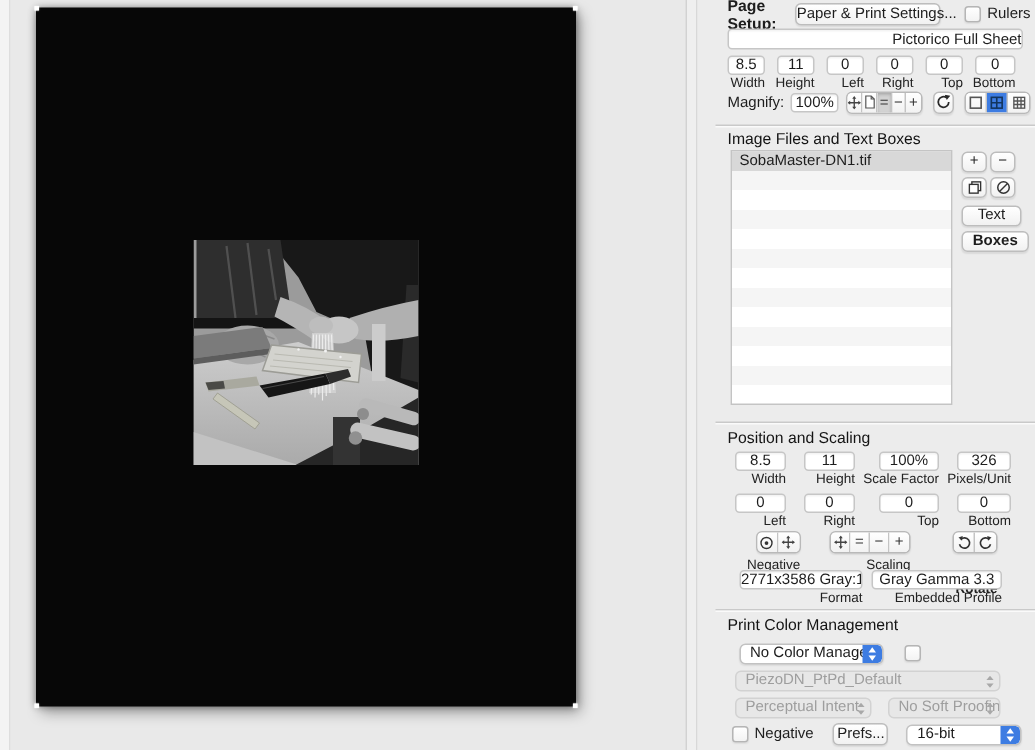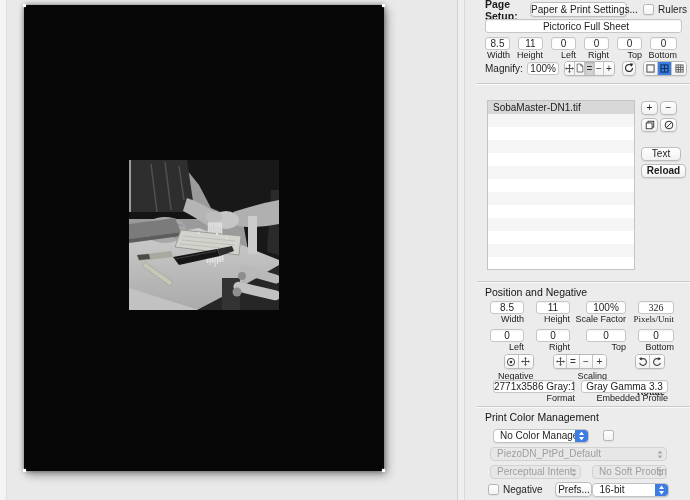--- a/index.html
+++ b/index.html
@@ -22,21 +22,21 @@
               border-left:1px solid #d2d2d2; border-right:1px solid #d8d8d8; }
 
   
   .panel { position:absolute; left:465px; top:0; width:225px; height:500px; background:#ececec; font-size:10px; color:#1d1d1d; }
   .row { position:absolute; left:20px; right:3px; }
   .groove { position:absolute; left:12px; right:0; height:2px; border-top:1px solid #c9c9c9; border-bottom:1px solid #fafafa; }
   .hdr { position:absolute; left:20px; font-size:10.5px; color:#141414; white-space:nowrap; }
 
   .f { background:#fff; border:1px solid #c6c6c6; border-radius:3px; height:13px; line-height:12px;
        font-size:10px; text-align:center; box-shadow:inset 0 1px 1px rgba(0,0,0,.05); white-space:nowrap; overflow:hidden; }
-  .f.left { text-align:center; padding-left:5px; }
+  .f.left { text-align:right; padding-left:5px; }
   .btn { background:linear-gradient(#ffffff,#f1f1f1); border:1px solid #bdbdbd; border-radius:4px;
          height:15px; line-height:13px; font-size:10px; text-align:center;
          box-shadow:0 1px 1px rgba(0,0,0,.08); white-space:nowrap; }
   .lbl { font-size:9px; text-align:center; color:#222; white-space:nowrap; }
   .checkbox { width:11px; height:11px; border:1px solid #b5b5b5; border-radius:2.5px;
               background:linear-gradient(#fff,#f3f3f3); box-shadow:0 1px 1px rgba(0,0,0,.06); flex:none; }
 
   .seggroup { display:flex; border:1px solid #b9b9b9; border-radius:4px; overflow:hidden; height:15px;
               background:#fff; box-shadow:0 1px 1px rgba(0,0,0,.08); }
   .seg { display:flex; align-items:center; justify-content:center; background:linear-gradient(#fff,#f2f2f2);
@@ -237,20 +237,21 @@
           <svg class="ic" width="9" height="9" viewBox="0 0 10 10">
               <rect x="1" y="1" width="8" height="8" fill="none" stroke="#555" stroke-width="1"></rect>
               <path d="M3.7 1 V9 M6.3 1 V9 M1 3.7 H9 M1 6.3 H9" stroke="#555" stroke-width="1"></path>
             </svg>
         </div>
       </div>
     </div>
 
     <div class="groove" style="top:83px;"></div>
 
+    <div class="hdr" style="top:87px;">Image Files and Text Boxes</div>
     <div class="list" style="left:22px; top:100px; width:148px; height:170px;">
       <div class="sel-row">SobaMaster-DN1.tif</div>
     </div>
     <div style="position:absolute; left:176px; top:101px; width:46px;">
       <div class="flexrow" style="gap:2px;">
         <div class="btn" style="width:17px; height:14px; line-height:12px;">+</div>
         <div class="btn" style="width:17px; height:14px; line-height:12px;">−</div>
       </div>
       <div class="flexrow" style="gap:2px; margin-top:3px;">
         <div class="btn iconbtn" style="width:17px; height:14px;">
@@ -259,42 +260,42 @@
               <rect x="1.5" y="3.5" width="7" height="7" fill="#fff" stroke="#333" stroke-width="1.1"></rect>
             </svg>
         </div>
         <div class="btn iconbtn" style="width:17px; height:14px;">
           <svg class="ic" width="10" height="10" viewBox="0 0 12 12">
               <circle cx="6" cy="6" r="4.6" fill="none" stroke="#333" stroke-width="1.2"></circle>
               <path d="M2.8 9.2 L9.2 2.8" stroke="#333" stroke-width="1.2"></path>
             </svg>
         </div>
       </div>
-      <div class="btn" style="width:40px; height:14px; line-height:12px; margin-top:15px;">Text</div>
-      <div class="btn" style="width:45px; height:14px; line-height:12px; margin-top:3px; font-weight:bold;">Reload</div>
+      <div class="btn" style="width:40px; height:14px; line-height:12px; margin-top:5px;">Text</div>
+      <div class="btn" style="width:45px; height:14px; line-height:12px; margin-top:3px; font-weight:bold;">Boxes</div>
     </div>
 
     <div class="groove" style="top:281px;"></div>
 
-    <div class="hdr" style="top:286px;">Position and Negative</div>
+    <div class="hdr" style="top:286px;">Position and Scaling</div>
 
     <div class="row flexrow" style="top:301px; left:25px; gap:12px; align-items:flex-start;">
       <div class="col" style="width:34px;">
           <div class="f" style="width:34px;">8.5</div>
           <div class="lbl">Width</div>
         </div>
       <div class="col" style="width:34px;">
           <div class="f" style="width:34px;">11</div>
           <div class="lbl">Height</div>
         </div>
       <div class="col" style="width:40px; margin-left:4px;">
           <div class="f" style="width:40px;">100%</div>
           <div class="lbl">Scale Factor</div>
         </div>
-      <div class="col" style="width:36px;font-family:Liberation Serif, serif;">
+      <div class="col" style="width:36px;">
           <div class="f" style="width:36px;">326</div>
           <div class="lbl">Pixels/Unit</div>
         </div>
     </div>
 
     <div class="row flexrow" style="top:329px; left:25px; gap:12px; align-items:flex-start;">
       <div class="col" style="width:34px;">
           <div class="f" style="width:34px;">0</div>
           <div class="lbl">Left</div>
         </div>
@@ -410,21 +411,21 @@
               <path d="M3 0.5 L5.4 3.4 H0.6 Z" fill="#a8a8a8"></path>
               <path d="M3 8.5 L5.4 5.6 H0.6 Z" fill="#a8a8a8"></path>
             </svg>
           </span></div>
     </div>
 
     <div class="row flexrow" style="top:482px; height:15px;">
       <span class="checkbox" style="margin-left:3px;"></span>
       <span style="margin-left:4px;">Negative</span>
       <div class="btn" style="width:37px; margin-left:13px;">Prefs...</div>
-      <div class="dd" style="width:77px; padding-right:15px;">16-bit<span class="stepper" style="background: rgb(61, 124, 226);">
+      <div class="dd" style="width:77px; margin-left:12px; padding-right:15px;">16-bit<span class="stepper" style="background: rgb(61, 124, 226);">
             <svg width="7" height="10" viewBox="0 0 7 10">
               <path d="M3.5 0.5 L6 4 H1 Z" fill="#ffffff"></path>
               <path d="M3.5 9.5 L6 6 H1 Z" fill="#ffffff"></path>
             </svg>
           </span></div>
     </div>
 
   </div>
 </div>
 

